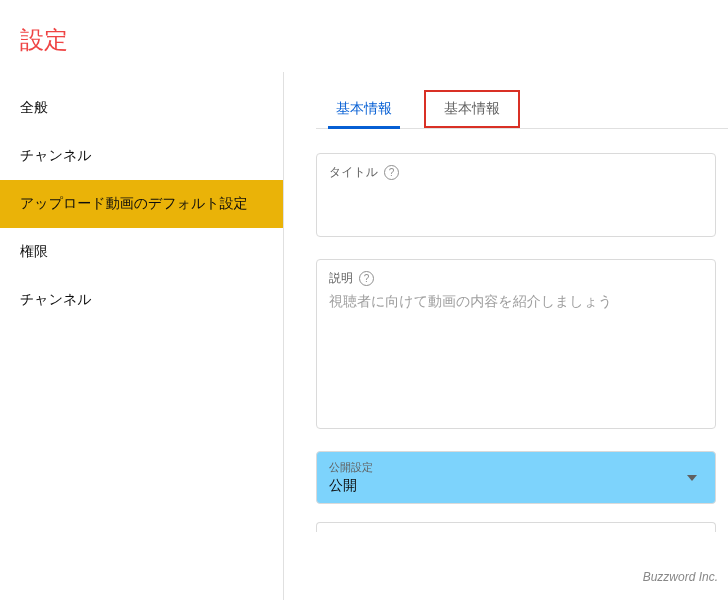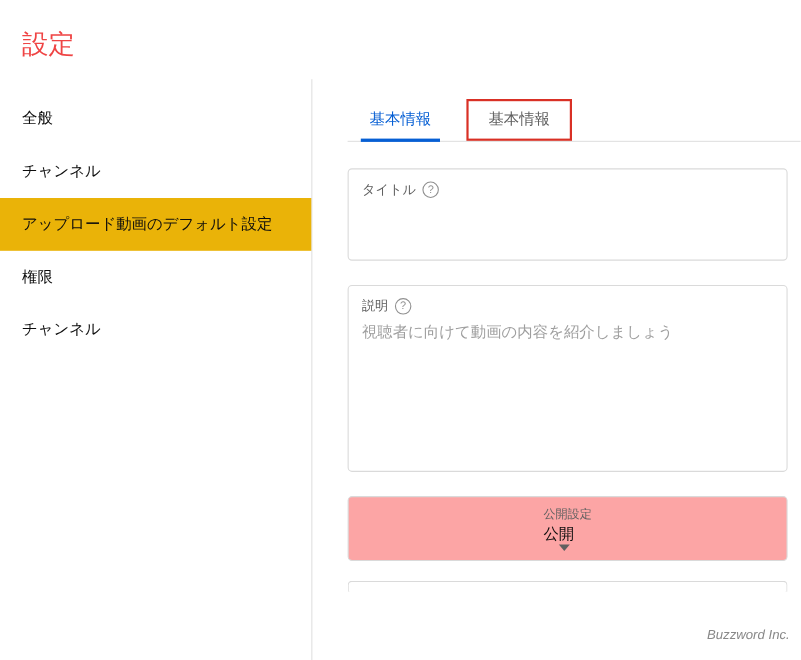--- a/index.html
+++ b/index.html
@@ -129,23 +129,22 @@
       min-height: 170px;
     }
     .select-field {
       border: 1px solid #dadada;
       border-radius: 4px;
       padding: 8px 12px 8px 12px;
       display: flex;
       align-items: center;
       justify-content: space-between;
       cursor: pointer;
-      background: #fca5a5;
+      background: #7dd3fc;
       margin-bottom: 18px;
-      flex-direction: column;
     }
     .select-inner {
       display: flex;
       flex-direction: column;
       gap: 2px;
     }
     .select-label {
       font-size: 11px;
       color: #606060;
     }

